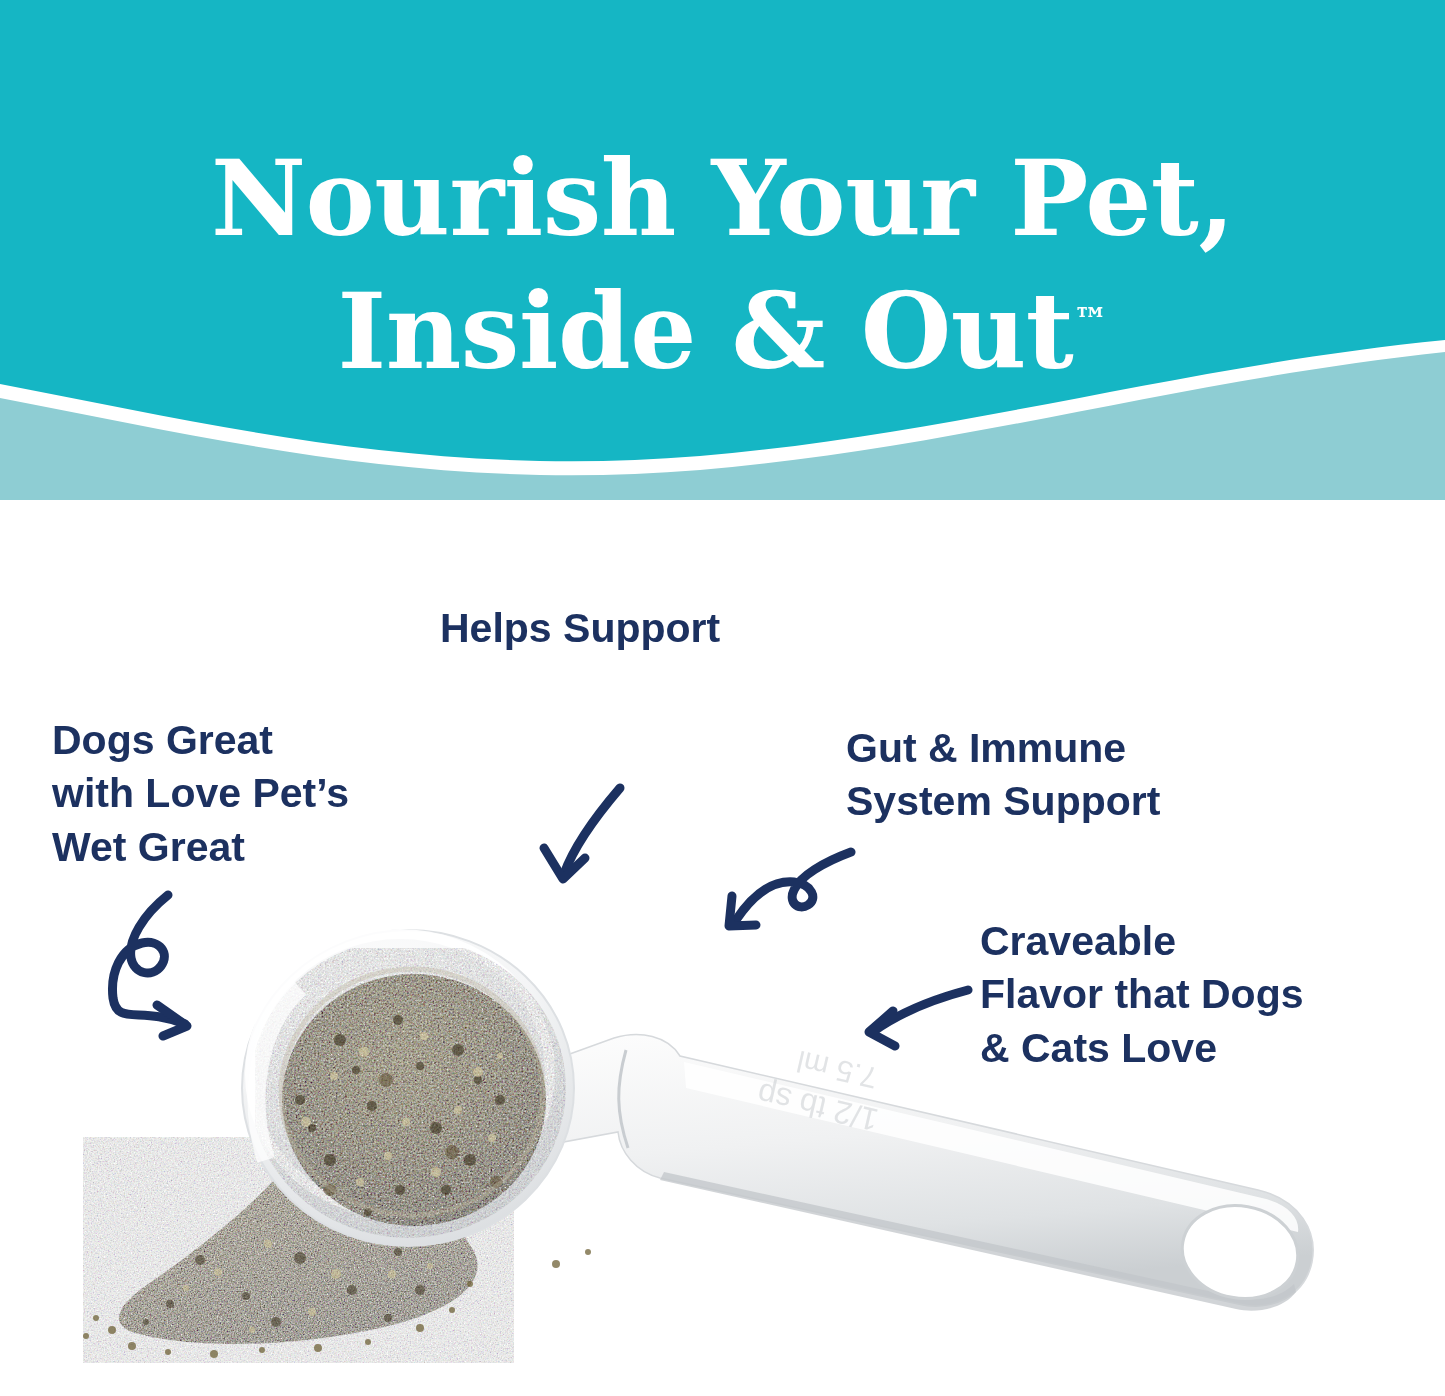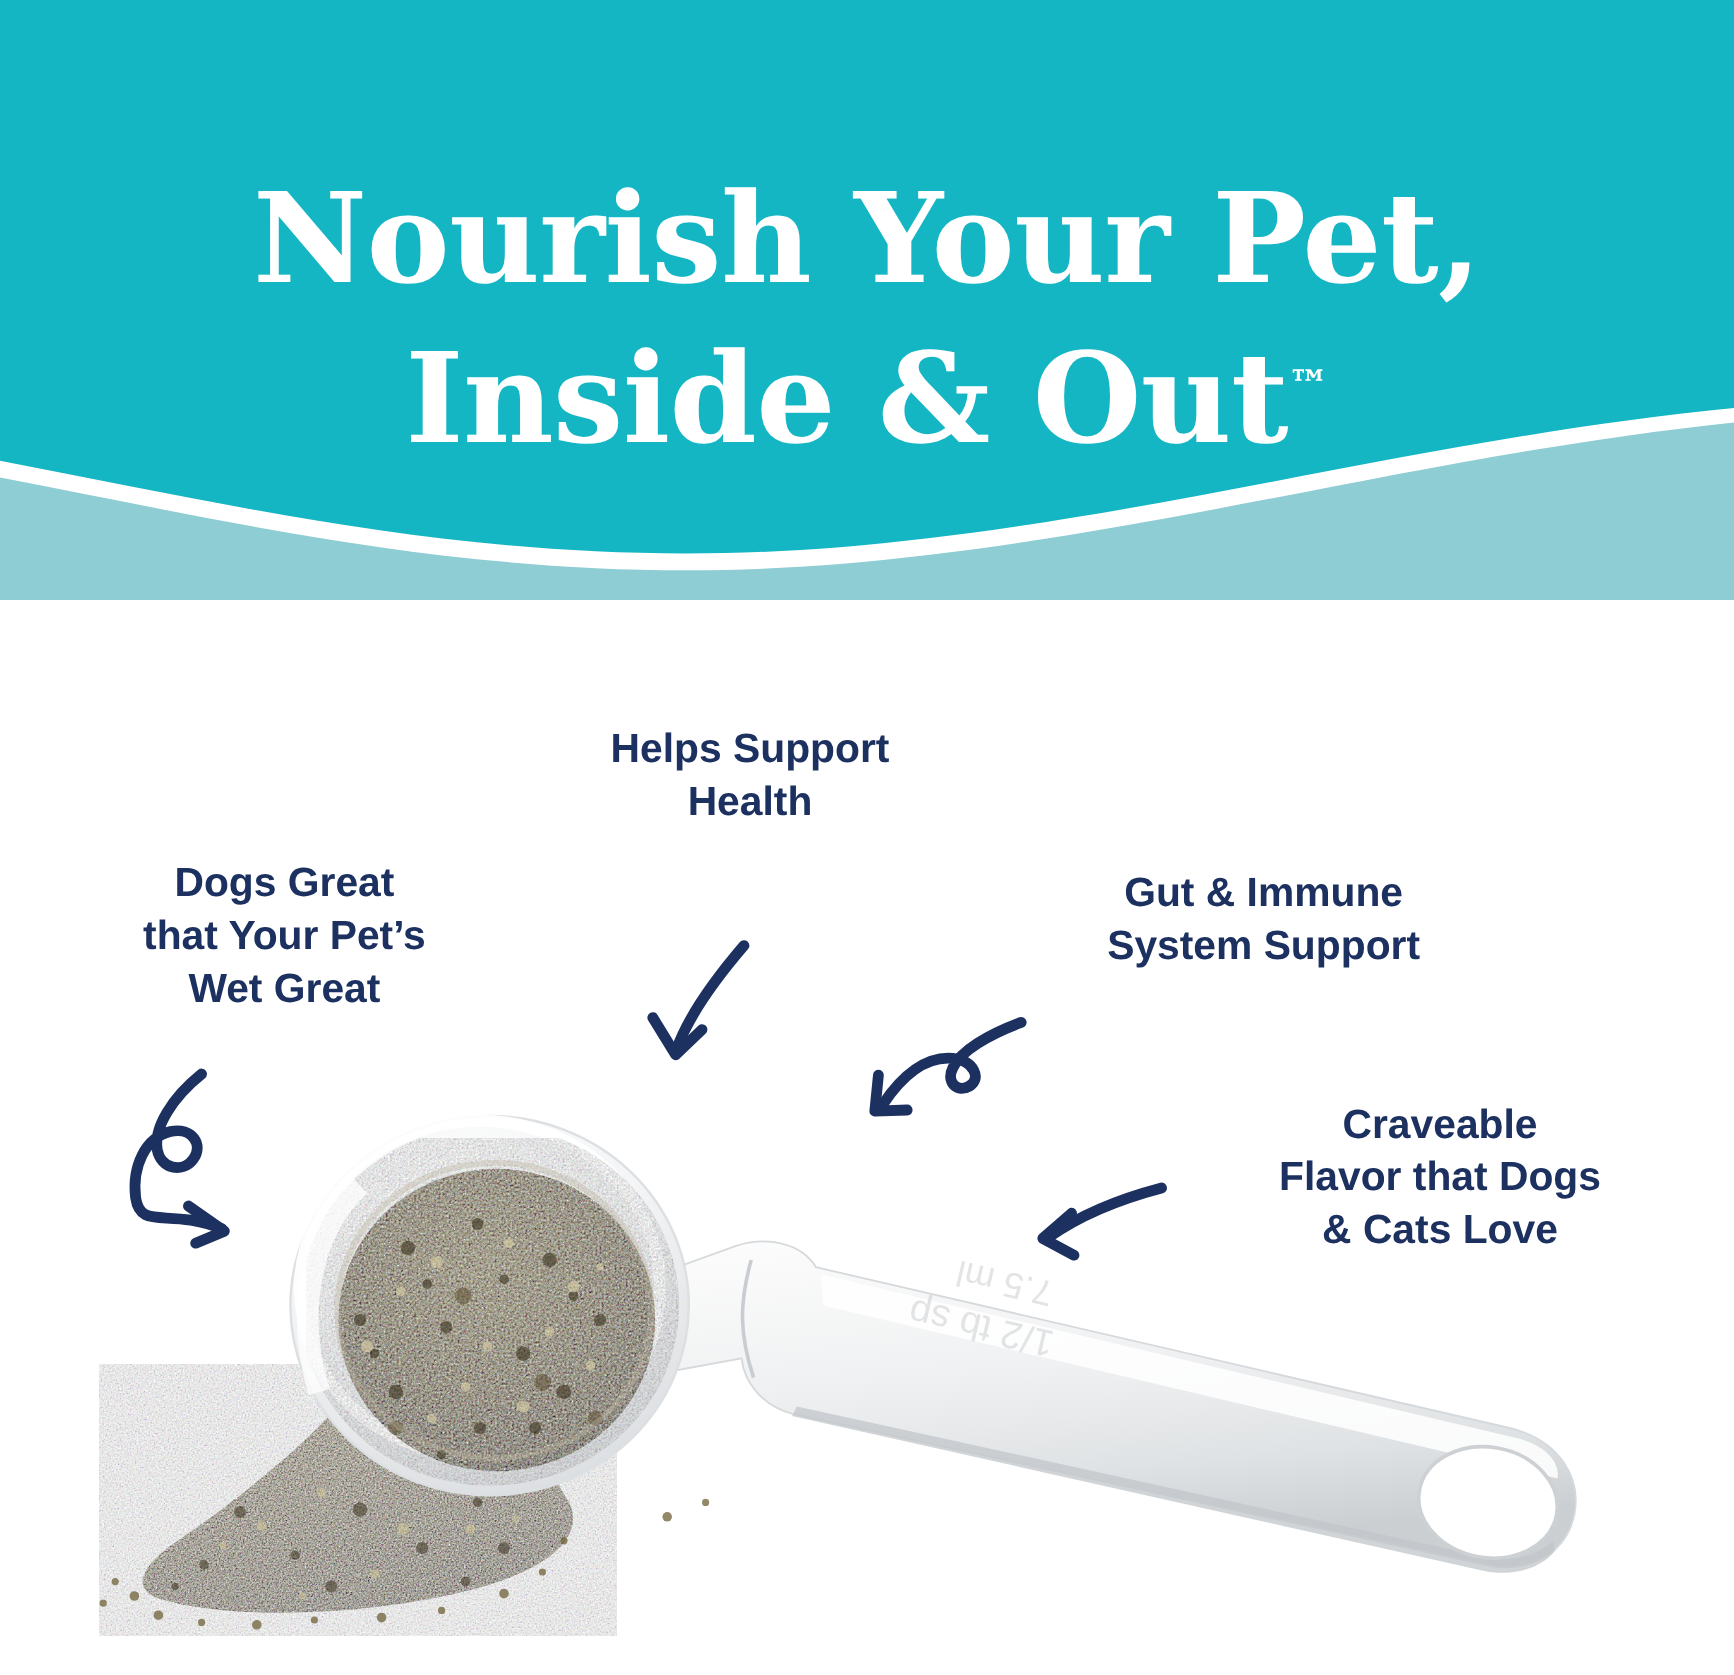--- a/index.html
+++ b/index.html
@@ -56,23 +56,22 @@
     line-height: 0;
     letter-spacing: 0;
   }
 
   
   .callout {
     position: absolute;
     color: #1C3160;
     font-family: "Liberation Sans", sans-serif;
     font-weight: bold;
-    font-size: 34px;
+    font-size: 41px;
     line-height: 1.30;
-    text-align: center;
     white-space: nowrap;
     z-index: 6;
   }
   .callout .l { display: block; }
 
   #callout-mixes   { left: 52px;  top: 714px; width: 370px; }
   #callout-skin    { left: 440px; top: 602px; width: 370px; }
   #callout-gut     { left: 846px; top: 722px; width: 414px; }
   #callout-flavor  { left: 980px; top: 915px; width: 440px; }
 
@@ -331,27 +330,26 @@
     </g>
 
     <g>
       <path class="arrow-stroke" d="M968,990 C930,1000 898,1014 874,1031"></path>
       <path class="arrow-stroke" d="M893,1011 L869,1032 L895,1046"></path>
     </g>
   </svg>
 
   <div class="callout" id="callout-mixes">
     <span class="l">Dogs Great</span>
-    <span class="l">that Your Pet’s</span>
+    <span class="l">with Love Pet’s</span>
     <span class="l">Wet Great</span>
   </div>
 
   <div class="callout" id="callout-skin">
     <span class="l">Helps Support</span>
-    <span class="l">Health</span>
   </div>
 
   <div class="callout" id="callout-flavor">
     <span class="l">Craveable</span>
     <span class="l">Flavor that Dogs</span>
     <span class="l">&amp; Cats Love</span>
   </div>
 
   <div class="callout" id="callout-gut">
     <span class="l">Gut &amp; Immune</span>

